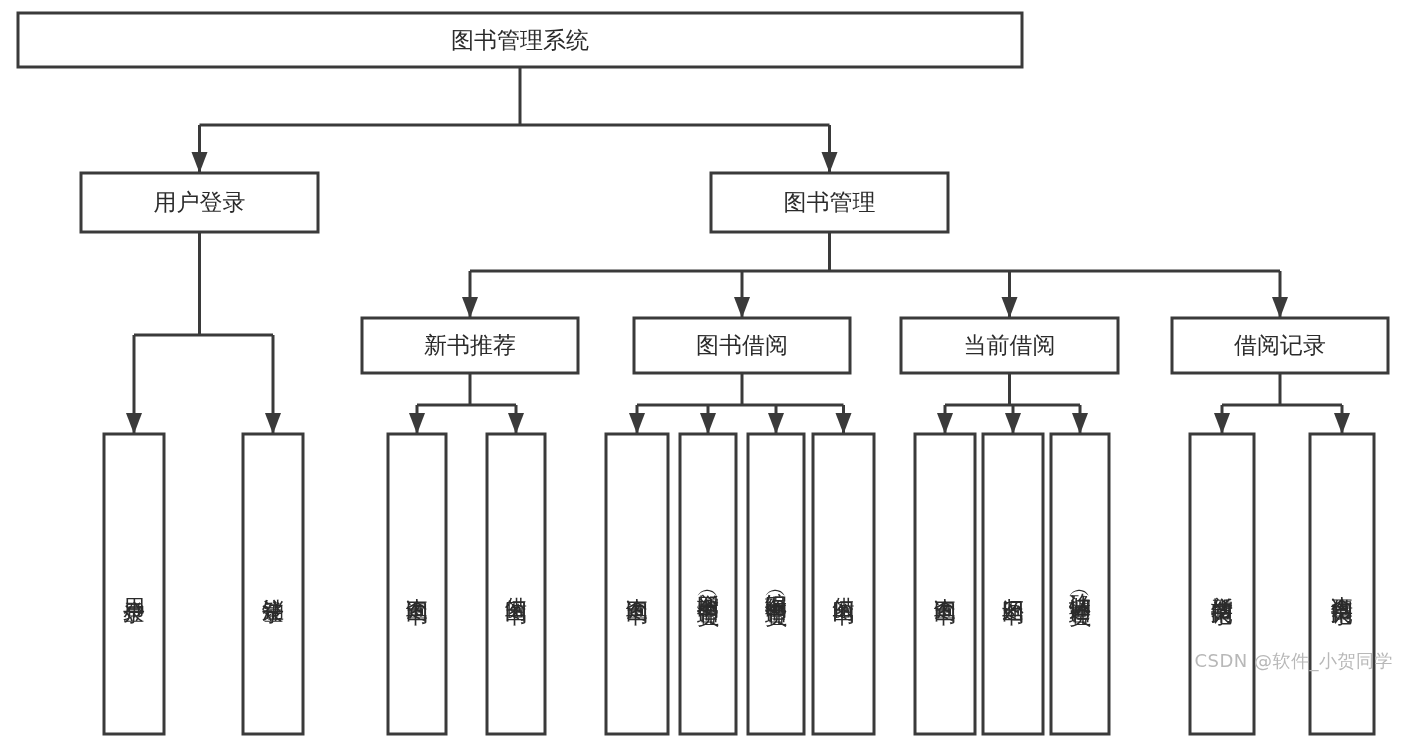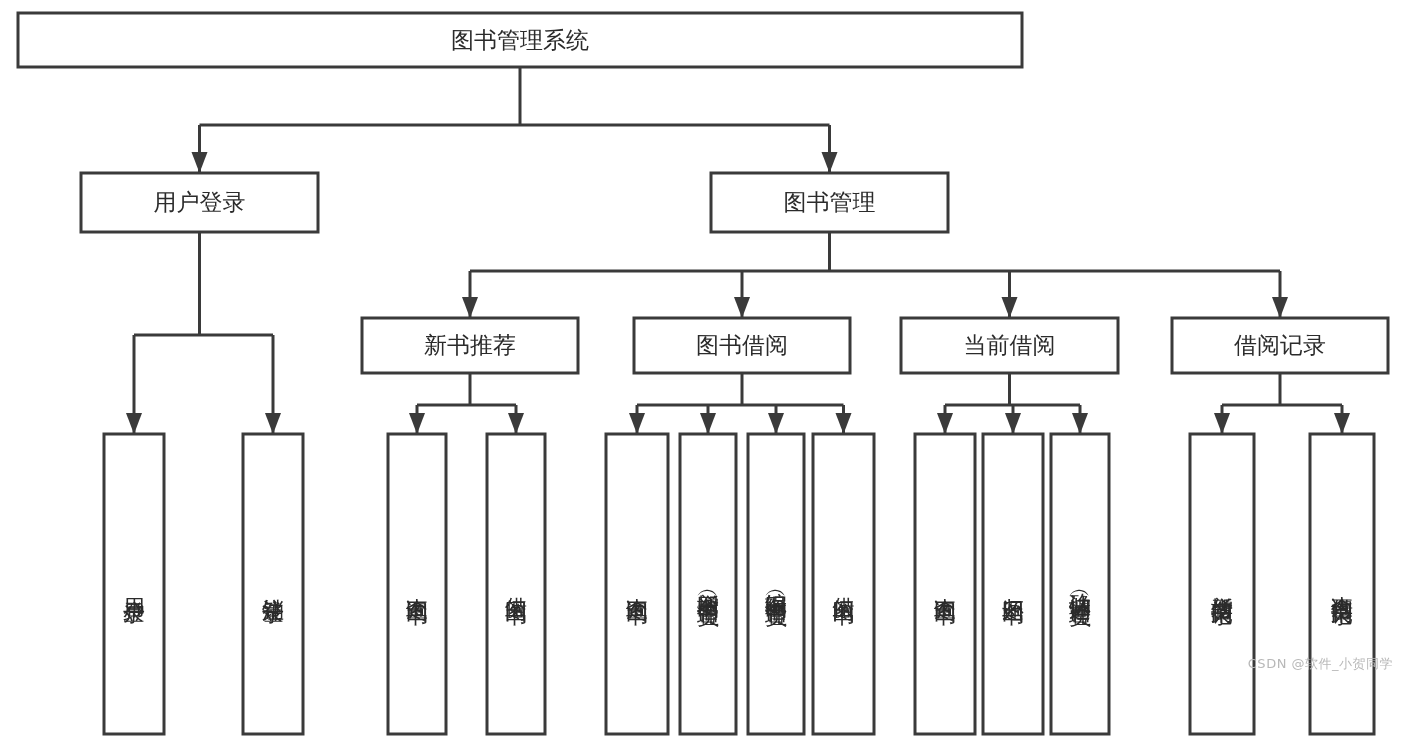--- a/index.html
+++ b/index.html
@@ -62,21 +62,21 @@
     align-items: center;
     justify-content: center;
     white-space: nowrap;
     pointer-events: none;
   }
   .watermark {
     position: absolute;
     right: 12px;
     bottom: 6px;
     font-family: "DejaVu Sans", "Liberation Sans", sans-serif;
-    font-size: 13px;
+    font-size: 18px;
     color: #b8b8b8;
     white-space: nowrap;
     letter-spacing: 0.5px;
   }
 </style>
 </head>
 <body>
 
 <div id="diagram-root">
 

